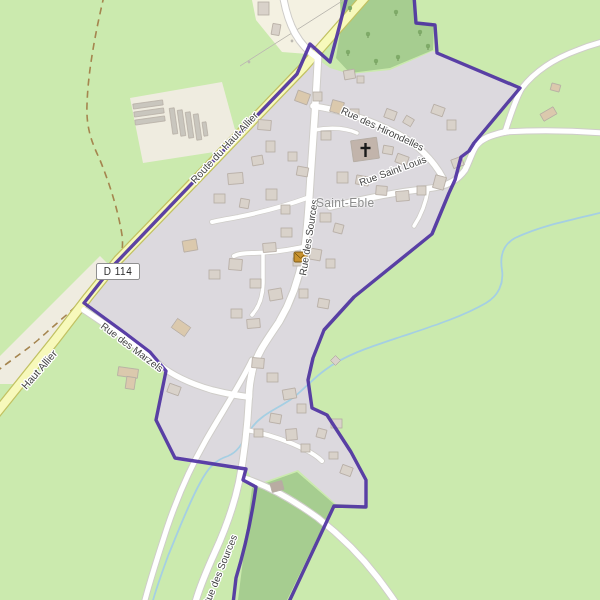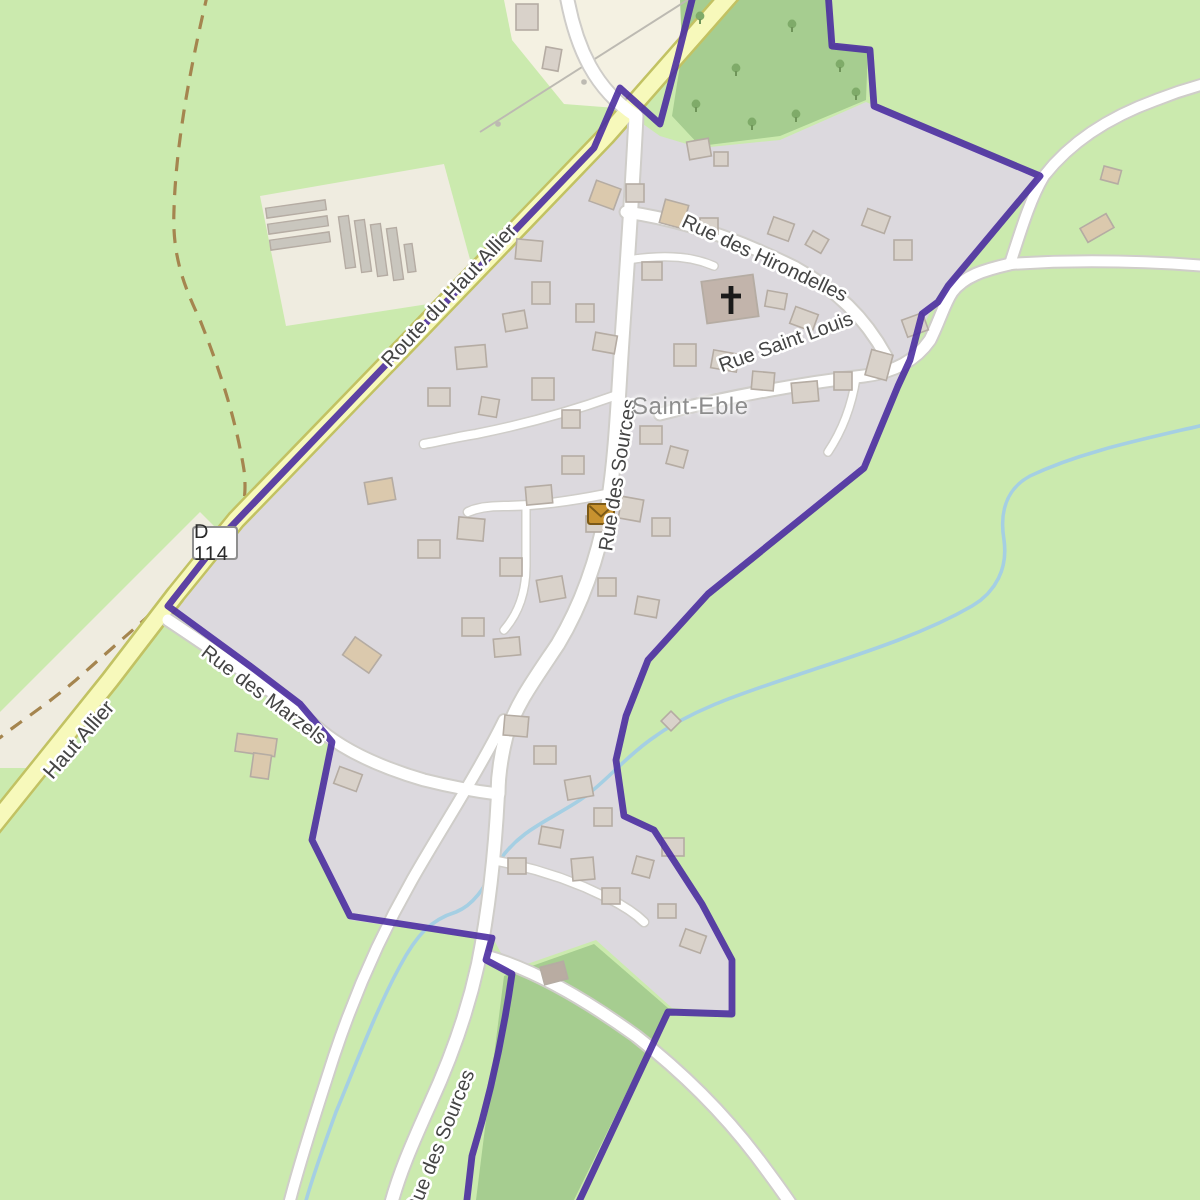--- a/index.html
+++ b/index.html
@@ -1,21 +1,21 @@
 <!DOCTYPE html>
 <html><head>
 <meta charset="utf-8">
 <style>
   html,body{margin:0;padding:0;background:#cbeaae;}
   #map-viewport{position:relative;width:600px;height:600px;overflow:hidden;
     font-family:"Liberation Sans", sans-serif;}
   #map-svg{position:absolute;left:0;top:0;}
   .place-label{position:absolute;left:316px;top:196px;color:#8d8d8d;font-size:12px;
     letter-spacing:.3px;text-shadow:0 0 2px #fff,0 0 2px #fff,0 0 3px #fff;pointer-events:none;}
-  .road-badge{position:absolute;left:96px;top:263px;width:23px;height:17px;
+  .road-badge{position:absolute;left:96px;top:263px;width:44px;height:17px;
     background:#ffffff;border:1.2px solid #8f8f8f;border-radius:2px;color:#2b2b2b;
     font-size:10px;display:flex;align-items:center;justify-content:center;
     box-sizing:border-box;letter-spacing:.5px;}
   svg text{font-family:"Liberation Sans", sans-serif;}
 </style>
 </head>
 <body>
 
 <div id="map-viewport">
   <svg id="map-svg" width="600" height="600" viewBox="0 0 600 600" xmlns="http://www.w3.org/2000/svg">

